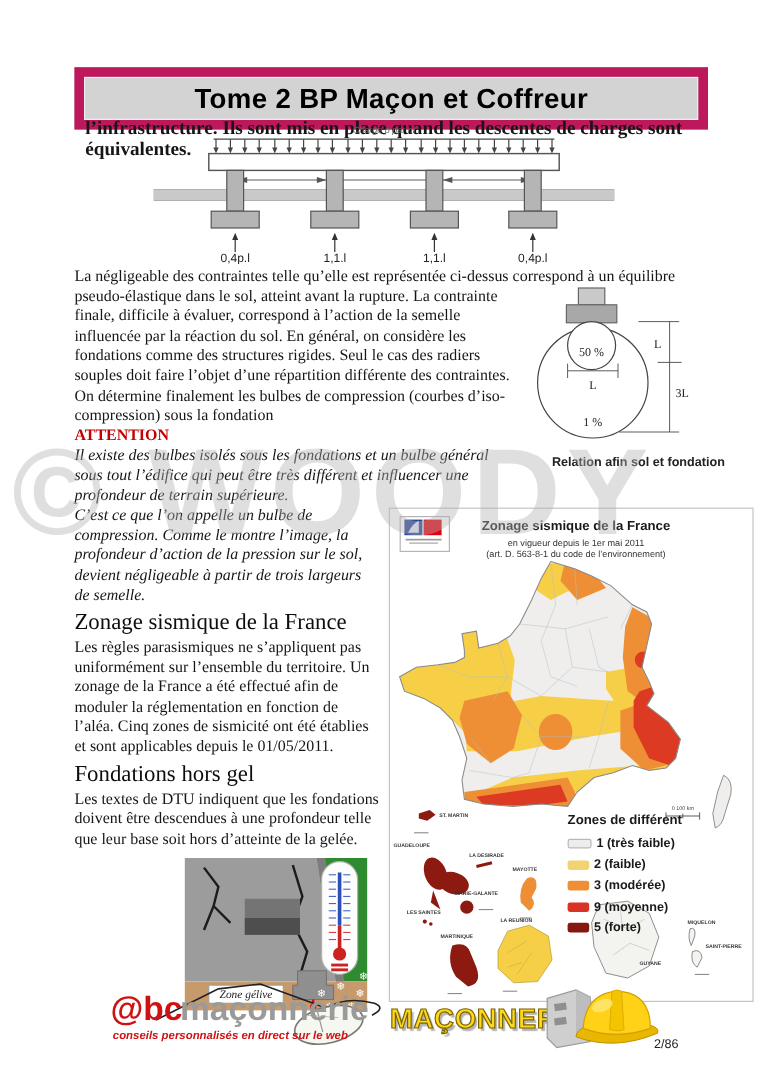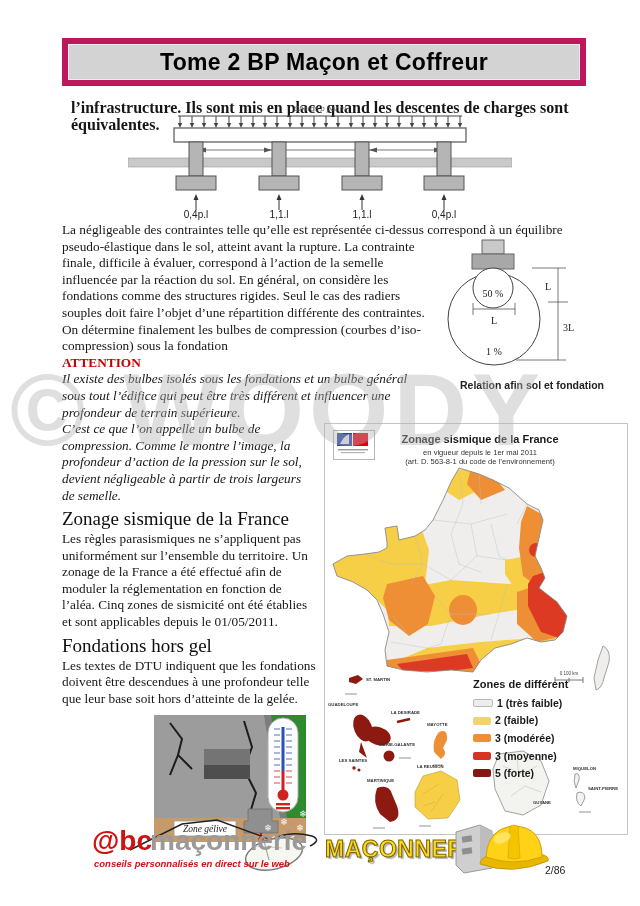--- a/index.html
+++ b/index.html
@@ -1,20 +1,20 @@
 <!DOCTYPE html>
 <html><head>
 <meta charset="utf-8">
 <style>
   html,body{margin:0;padding:0;background:#fff;}
   .page{position:relative;width:640px;height:906px;background:#fff;overflow:hidden;
         font-family:"Liberation Serif",serif;color:#161616;}
   
-  .title-box{position:absolute;left:62px;top:38px;width:512px;height:36px;background:#d3d3d3;
-             border:6px solid #be185d;box-shadow:inset 0 0 0 1px #efefef;
+  .title-box{position:absolute;left:62px;top:56px;width:512px;height:36px;background:#d3d3d3;
+             border:8px solid #be185d;box-shadow:inset 0 0 0 1px #efefef;
              display:flex;align-items:center;justify-content:center;}
   .title-box h1{margin:0;font-family:"Liberation Sans",sans-serif;font-size:23px;font-weight:bold;color:#000;letter-spacing:.3px;}
   
   .intro{position:absolute;left:71px;top:84px;width:522px;font-size:16px;line-height:16.6px;font-weight:bold;}
   
   .load-diagram{position:absolute;left:128px;top:102px;}
   
   .main-col{position:absolute;left:62px;top:222px;width:566px;font-size:13.3px;line-height:16.6px;}
   .main-col p{margin:0;}
   .line1{white-space:nowrap;width:516px;}
@@ -305,21 +305,21 @@
           <div class="lg-row">
               <div class="lg-sw sw2"></div>
               <span>2 (faible)</span>
             </div>
           <div class="lg-row">
               <div class="lg-sw sw3"></div>
               <span>3 (modérée)</span>
             </div>
           <div class="lg-row">
               <div class="lg-sw sw4"></div>
-              <span>3 (moyenne)</span>
+              <span>9 (moyenne)</span>
             </div>
           <div class="lg-row">
               <div class="lg-sw sw5"></div>
               <span>5 (forte)</span>
             </div>
         </div>
       </figure>
 
       <p class="it">C’est ce que l’on appelle un bulbe de compression. Comme le montre l’image, la profondeur d’action de la pression sur le sol, devient négligeable à partir de trois largeurs de semelle.</p>
 

